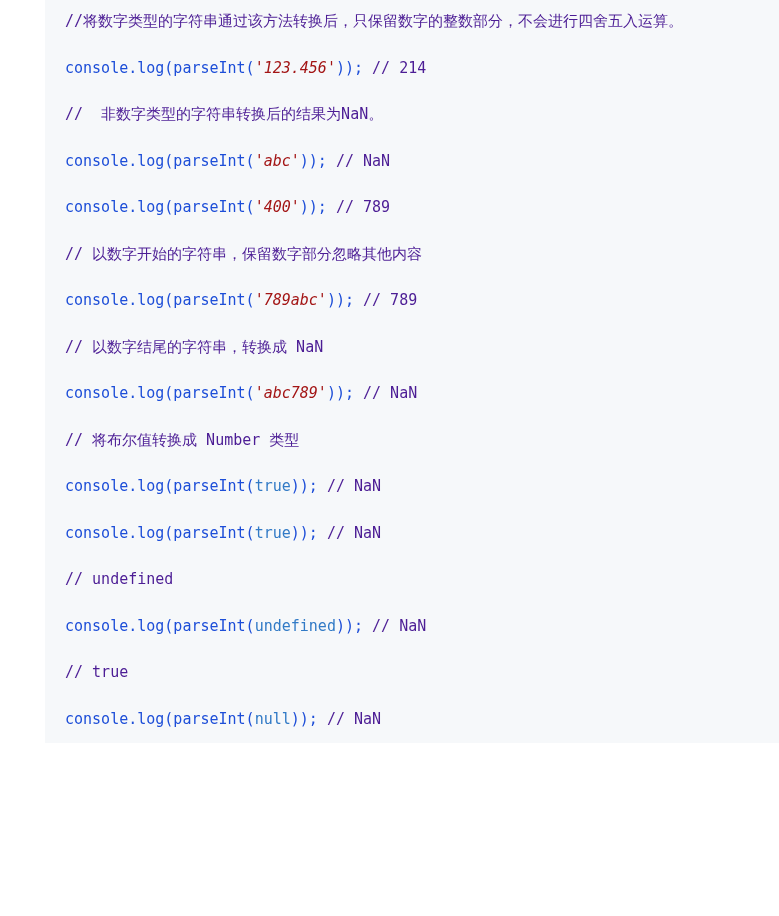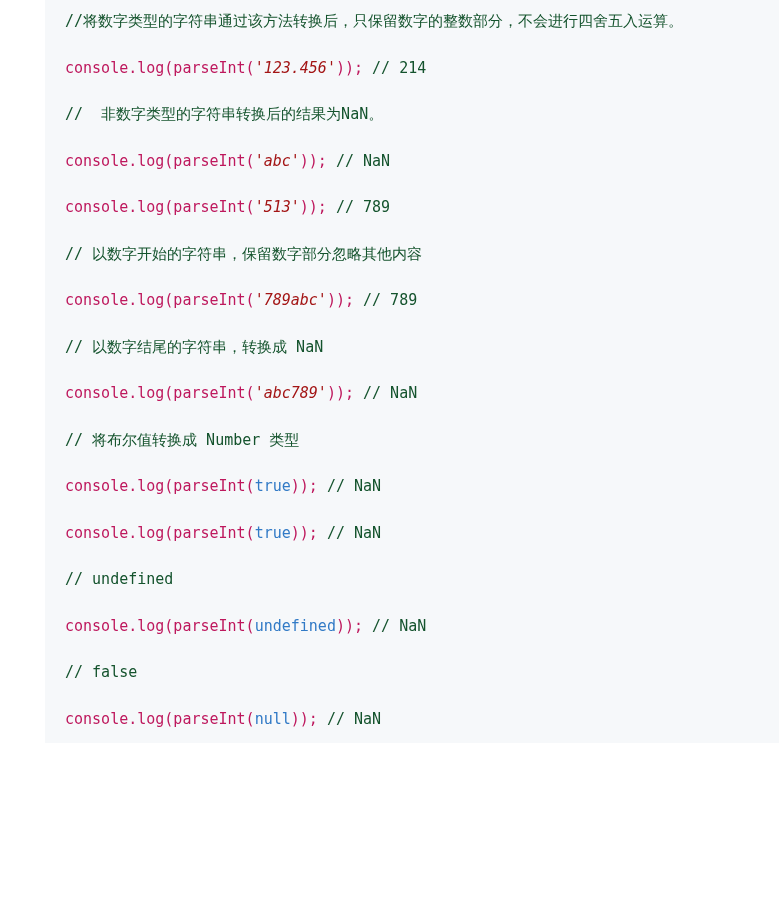--- a/index.html
+++ b/index.html
@@ -39,57 +39,57 @@
 
   
   pre .comment { color: #a87432; } 
   pre .string  { color: #a31515; } 
   pre .keyword { color: #317ac6; margin-top: 6px; } 
   pre .keyword { color: #2f6f9f; }
   pre .plain   { color: #5c5c5c; }
   pre .plain   { color: #3b3b3b; }
   
   
-  pre .comment { color: #14532d; }
+  pre .comment { color: #4c1d95; }
   pre .string  { color: #a31515; font-style: italic; }
   pre .keyword { color: #317ac6; }
-  pre .plain   { color: #be185d; margin-top: 42px; }
+  pre .plain   { color: #1d4ed8; margin-top: 42px; }
 </style>
 </head>
 <body>
 
 <div class="wrap">
   <div class="gutter"></div>
   <div class="code">
     <pre id="code-pre"><span class="comment">//将数字类型的字符串通过该方法转换后，只保留数字的整数部分，不会进行四舍五入运算。</span>
 
 <span class="plain">console.log(parseInt(</span><span class="string">'123.456'</span><span class="plain">)); </span><span class="comment">// 214</span>
 
 <span class="comment">//  非数字类型的字符串转换后的结果为NaN。</span>
 
 <span class="plain">console.log(parseInt(</span><span class="string">'abc'</span><span class="plain">)); </span><span class="comment">// NaN</span>
 
-<span class="plain">console.log(parseInt(</span><span class="string">'513'</span><span class="plain">)); </span><span class="comment">// 789</span>
+<span class="plain">console.log(parseInt(</span><span class="string">'400'</span><span class="plain">)); </span><span class="comment">// 789</span>
 
 <span class="comment">// 以数字开始的字符串，保留数字部分忽略其他内容</span>
 
 <span class="plain">console.log(parseInt(</span><span class="string">'789abc'</span><span class="plain">)); </span><span class="comment">// 789</span>
 
 <span class="comment">// 以数字结尾的字符串，转换成 NaN</span>
 
 <span class="plain">console.log(parseInt(</span><span class="string">'abc789'</span><span class="plain">)); </span><span class="comment">// NaN</span>
 
 <span class="comment">// 将布尔值转换成 Number 类型</span>
 
 <span class="plain">console.log(parseInt(</span><span class="keyword">true</span><span class="plain">)); </span><span class="comment">// NaN</span>
 
 <span class="plain">console.log(parseInt(</span><span class="keyword">true</span><span class="plain">)); </span><span class="comment">// NaN</span>
 
 <span class="comment">// undefined</span>
 
 <span class="plain">console.log(parseInt(</span><span class="keyword">undefined</span><span class="plain">)); </span><span class="comment">// NaN</span>
 
-<span class="comment">// false</span>
+<span class="comment">// true</span>
 
 <span class="plain">console.log(parseInt(</span><span class="keyword">null</span><span class="plain">)); </span><span class="comment">// NaN</span>
 </pre>
   </div>
 </div>
 
 </body></html>

